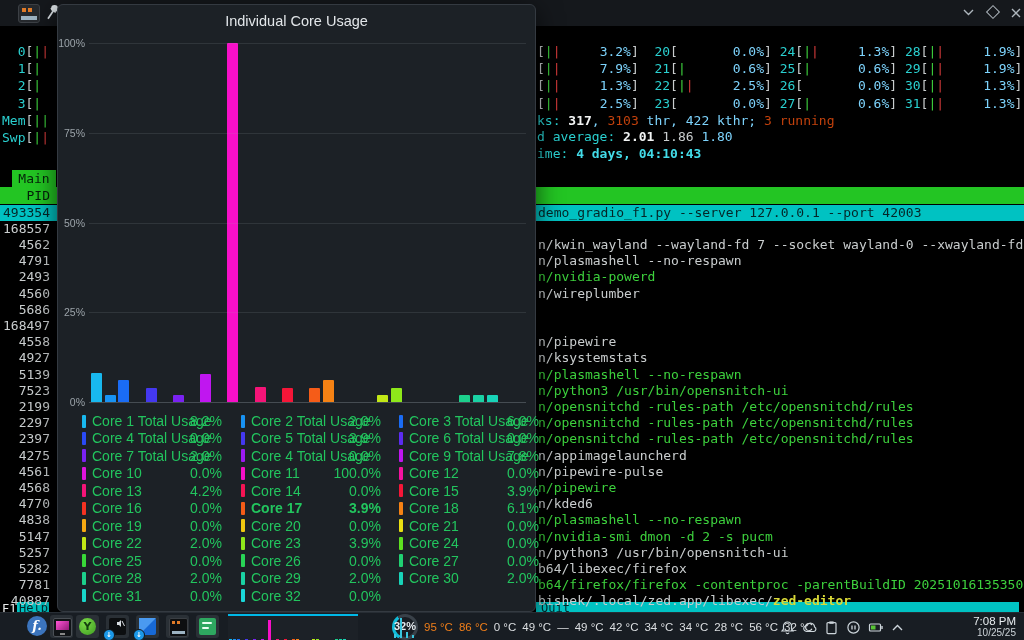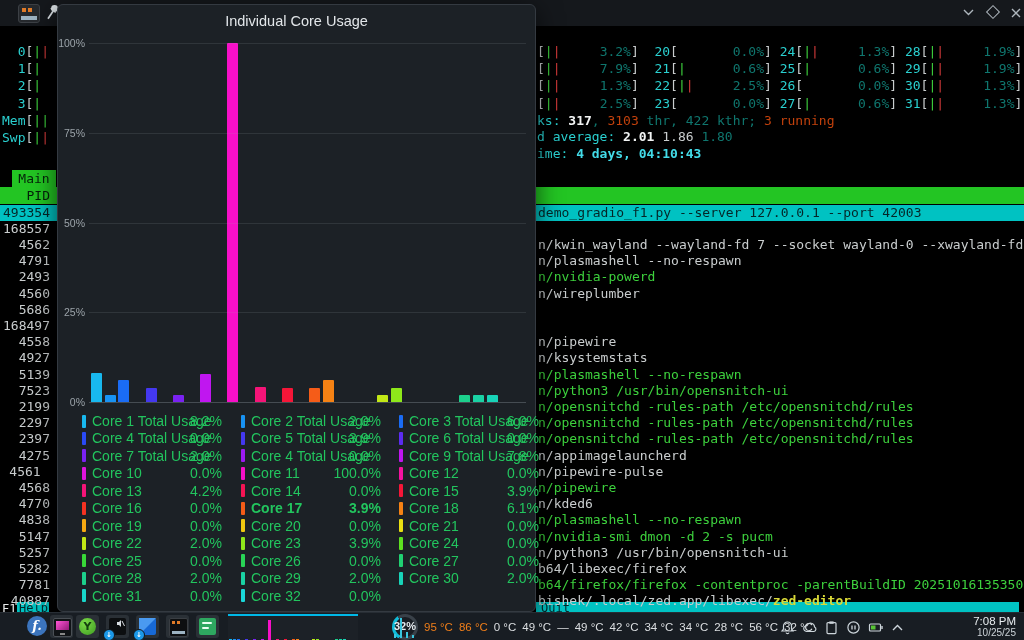--- a/index.html
+++ b/index.html
@@ -13,21 +13,21 @@
   #term-mini .eye.e2{left:9px;}
   #term-mini .eye.e1{left:3px;}
   #term-mini .base{position:absolute;bottom:2px;left:2px;right:2px;height:4px;background:#9db3c2;}
   #pin-icon{left:45px;}
   .winctl{position:absolute;top:6px;cursor:default;}
   
   #term{position:absolute;left:0;top:26px;width:1024px;height:586px;background:#000;}
   .tline{position:absolute;white-space:pre;font:13px "DejaVu Sans Mono",monospace;line-height:16px;}
   .c-cy{color:#2ad0d0}.c-cyb{color:#43dbe8;font-weight:bold}
   .c-w{color:#c9cdce}.c-wb{color:#f2f4f4;font-weight:bold}
-  .c-gy{color:#0f766e}.c-g{color:#3dd13d}.c-gb{color:#c2410c;font-weight:normal}
+  .c-gy{color:#7dd3fc}.c-g{color:#3dd13d}.c-gb{color:#c2410c;font-weight:normal}
   .c-r{color:#d33a3a}.c-yb{color:#d9d937;font-weight:bold}
   .band{position:absolute;left:0;width:1024px;}
   #tab-main{position:absolute;left:12px;top:144px;width:44px;height:17px;background:#23c523;
             color:#05230a;font:13px "DejaVu Sans Mono",monospace;text-align:center;line-height:17px;}
   #hdr-band{top:161px;height:17px;background:#23c523;}
   #hdr-pid{position:absolute;left:0;top:0;width:50px;text-align:right;color:#05230a;
            font:13px "DejaVu Sans Mono",monospace;line-height:17px;}
   #sel-band{top:178.5px;height:16.5px;background:#00c2c2;}
   #sel-pid{position:absolute;left:0;top:0;width:50px;text-align:right;color:#042628;
            font:13px "DejaVu Sans Mono",monospace;line-height:16px;}
@@ -147,21 +147,21 @@
       <div class="pid-cell" style="top: 275.7px;">5686</div>
       <div class="pid-cell" style="top: 291.9px;">168497</div>
       <div class="pid-cell" style="top: 308.1px;">4558</div>
       <div class="pid-cell" style="top: 324.3px;">4927</div>
       <div class="pid-cell" style="top: 340.5px;">5139</div>
       <div class="pid-cell" style="top: 356.7px;">7523</div>
       <div class="pid-cell" style="top: 372.9px;">2199</div>
       <div class="pid-cell" style="top: 389.1px;">2297</div>
       <div class="pid-cell" style="top: 405.3px;">2397</div>
       <div class="pid-cell" style="top: 421.5px;">4275</div>
-      <div class="pid-cell" style="top: 437.7px; text-align: center;">4561</div>
+      <div class="pid-cell" style="top: 437.7px;">4561</div>
       <div class="pid-cell" style="top: 453.9px;">4568</div>
       <div class="pid-cell" style="top: 470.1px;">4770</div>
       <div class="pid-cell" style="top: 486.3px;">4838</div>
       <div class="pid-cell" style="top: 502.5px;">5147</div>
       <div class="pid-cell" style="top: 518.7px;">5257</div>
       <div class="pid-cell" style="top: 534.9px;">5282</div>
       <div class="pid-cell" style="top: 551.1px;">7781</div>
       <div class="pid-cell" style="top: 567.3px;">40887</div>
       <div class="tline" style="left: 538px; top: 210.9px;"><span class="c-w">n/kwin_wayland --wayland-fd 7 --socket wayland-0 --xwayland-fd 8 --x</span></div>
       <div class="tline" style="left: 538px; top: 227.1px;"><span class="c-w">n/plasmashell --no-respawn</span></div>

